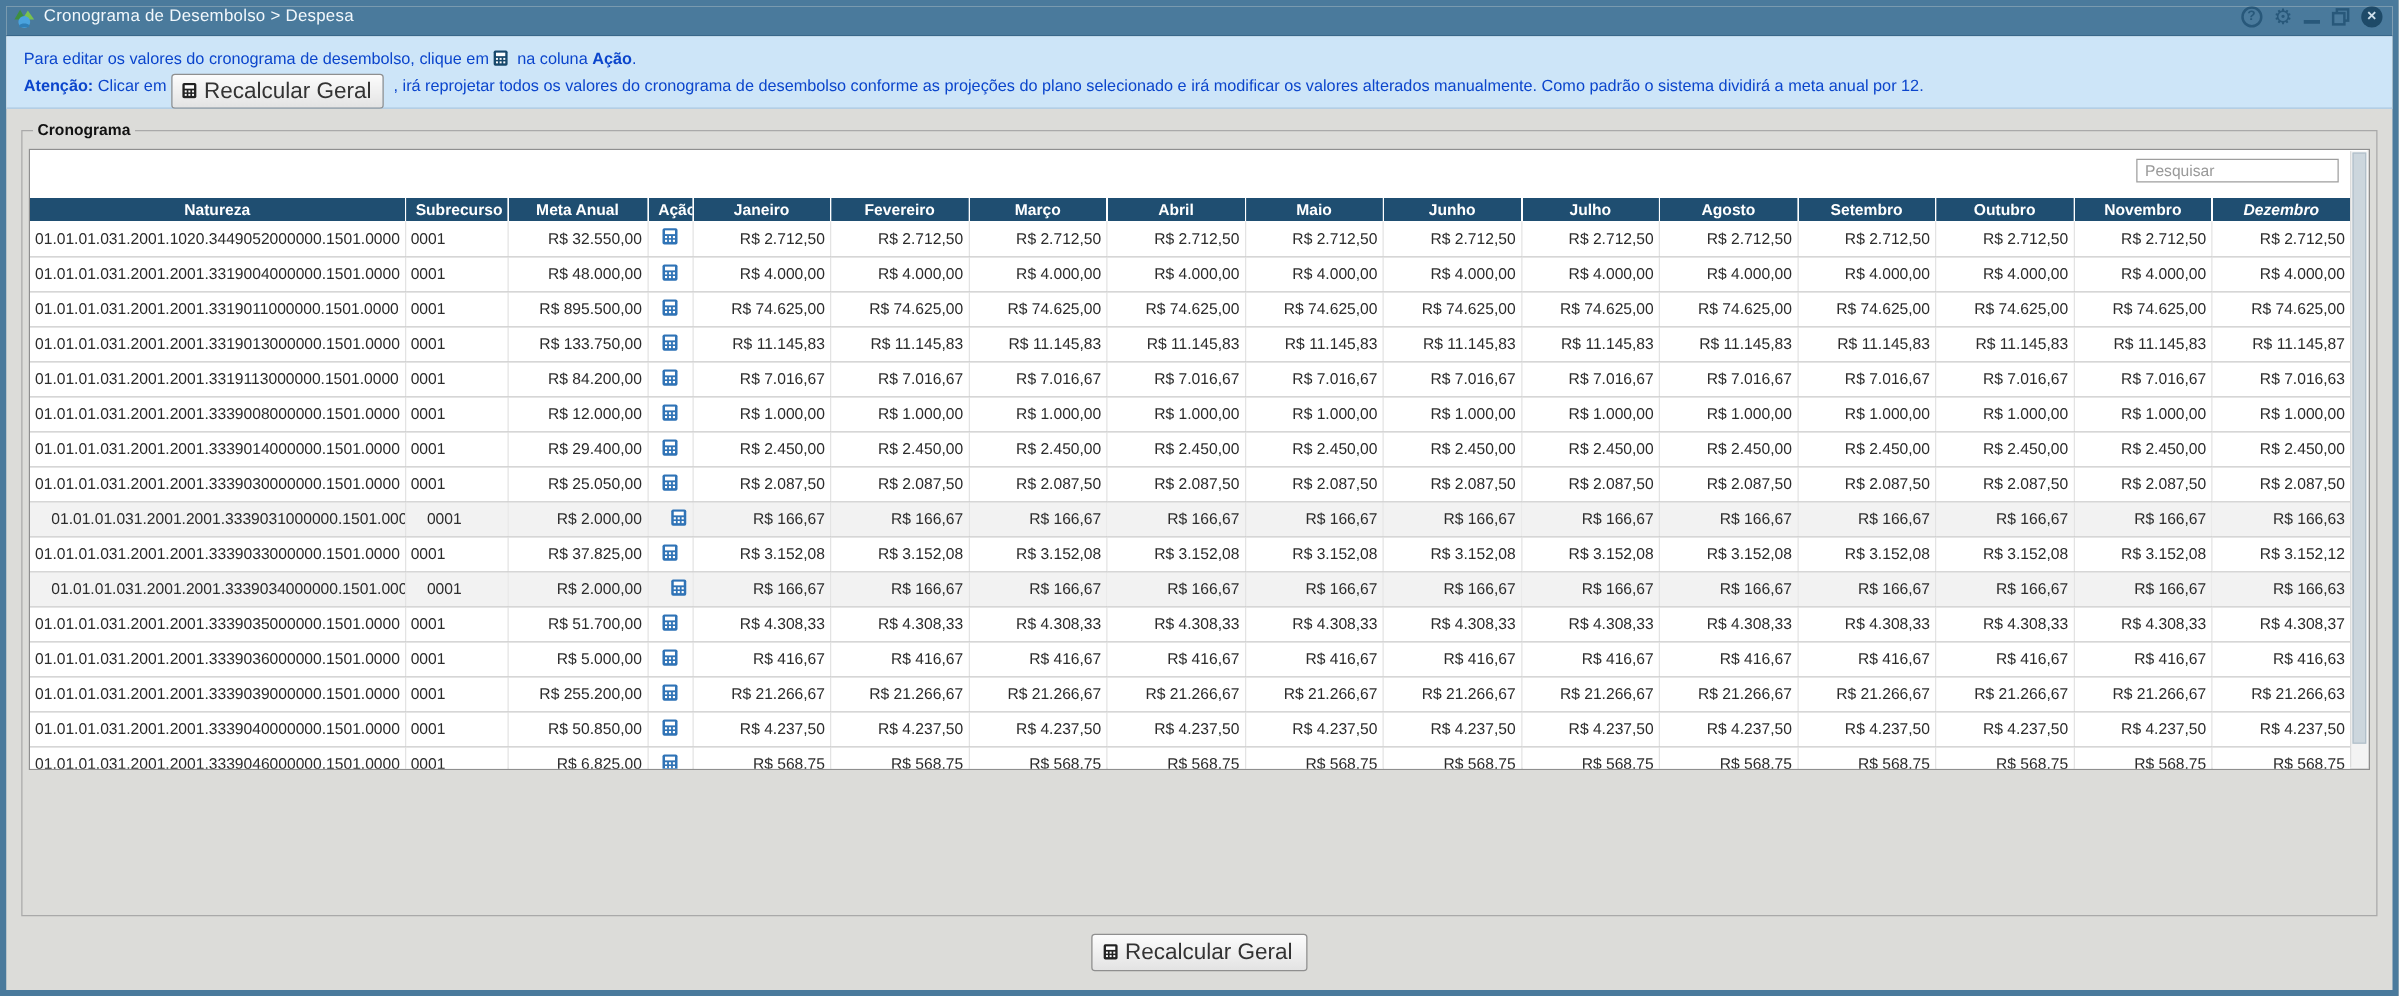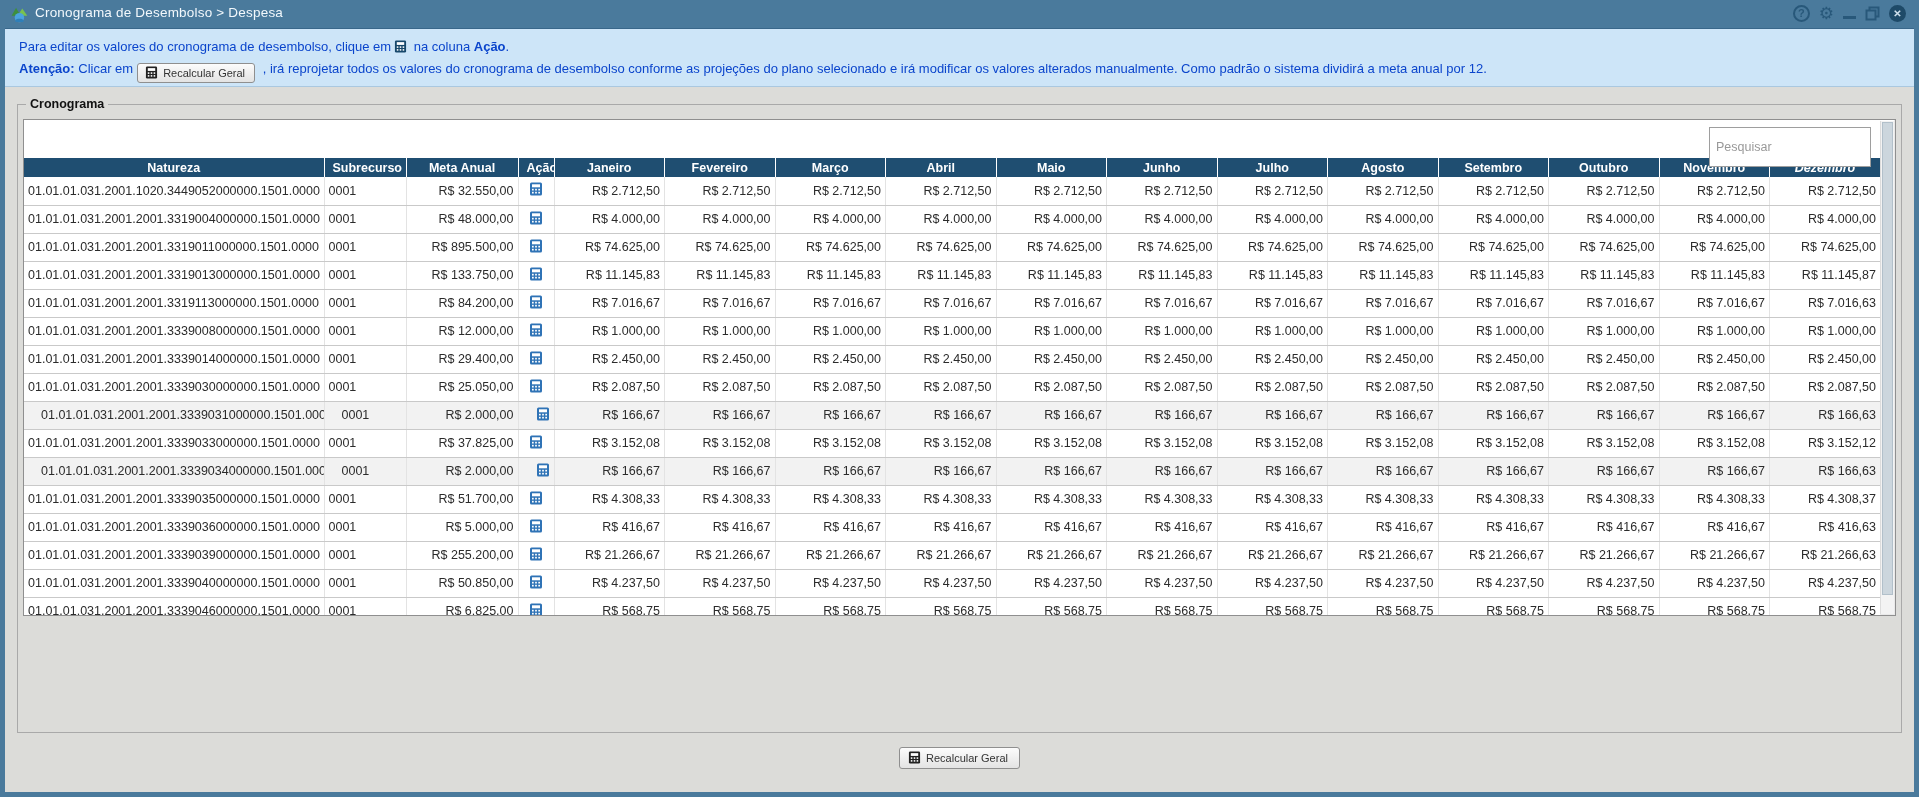--- a/index.html
+++ b/index.html
@@ -46,21 +46,21 @@
   }
   .info-line { line-height:22px; white-space:nowrap; overflow:hidden; }
   .info-line b { font-weight:bold; }
   .calc-icon { display:inline-block; vertical-align:-2px; line-height:0; }
   .info-calc { color:#17486b; margin:0 3px; }
 
   .btn {
     display:inline-flex; align-items:center; gap:5px;
     background:linear-gradient(#fcfcfc,#e3e3e3);
     border:1px solid #8f8f8f; border-radius:3px;
-    padding:2px 9px 3px 7px; font-size:11px; color:#333;
+    padding:2px 9px 3px 7px; font-size:18px; color:#333;
     font-family:"Liberation Sans", sans-serif; cursor:pointer;
     margin:0 4px; vertical-align:-6px;text-align:center;
   }
   .btn .calc-icon { color:#222; vertical-align:0; }
 
   
   .content { flex:1; padding:10px 12px 0 12px; }
 
   fieldset.cron {
     border:1px solid #a9a9a9; margin:0; padding:8px 5px 0 5px;
@@ -70,21 +70,21 @@
     font-size:12.5px; font-weight:bold; color:#111; padding:0 4px; margin-left:3px;
   }
 
   .panel {
     background:#fff; border:1px solid #8f8f8f;
     box-shadow:inset -1px -1px 0 #e9e9e9;
     height:497px; position:relative; overflow:hidden;
   }
   .panel-top { height:38px; position:relative; }
   .search-input {
-    position:absolute; right:24px; top:7px; width:162px; height:40px;
+    position:absolute; right:24px; top:7px; width:162px; height:19px;
     border:1px solid #9e9e9e; padding:0 6px; font-size:12.5px;
     font-family:"Liberation Sans", sans-serif; color:#333;
   }
   .search-input::placeholder { color:#999; }
 
   .table-scroll { height:457px; overflow:hidden; margin-right:15px; }
 
   table.grid { border-collapse:collapse; table-layout:fixed; width:100%; }
   table.grid th {
     background:#1f4e71; color:#fff; font-size:12.5px; font-weight:bold;

